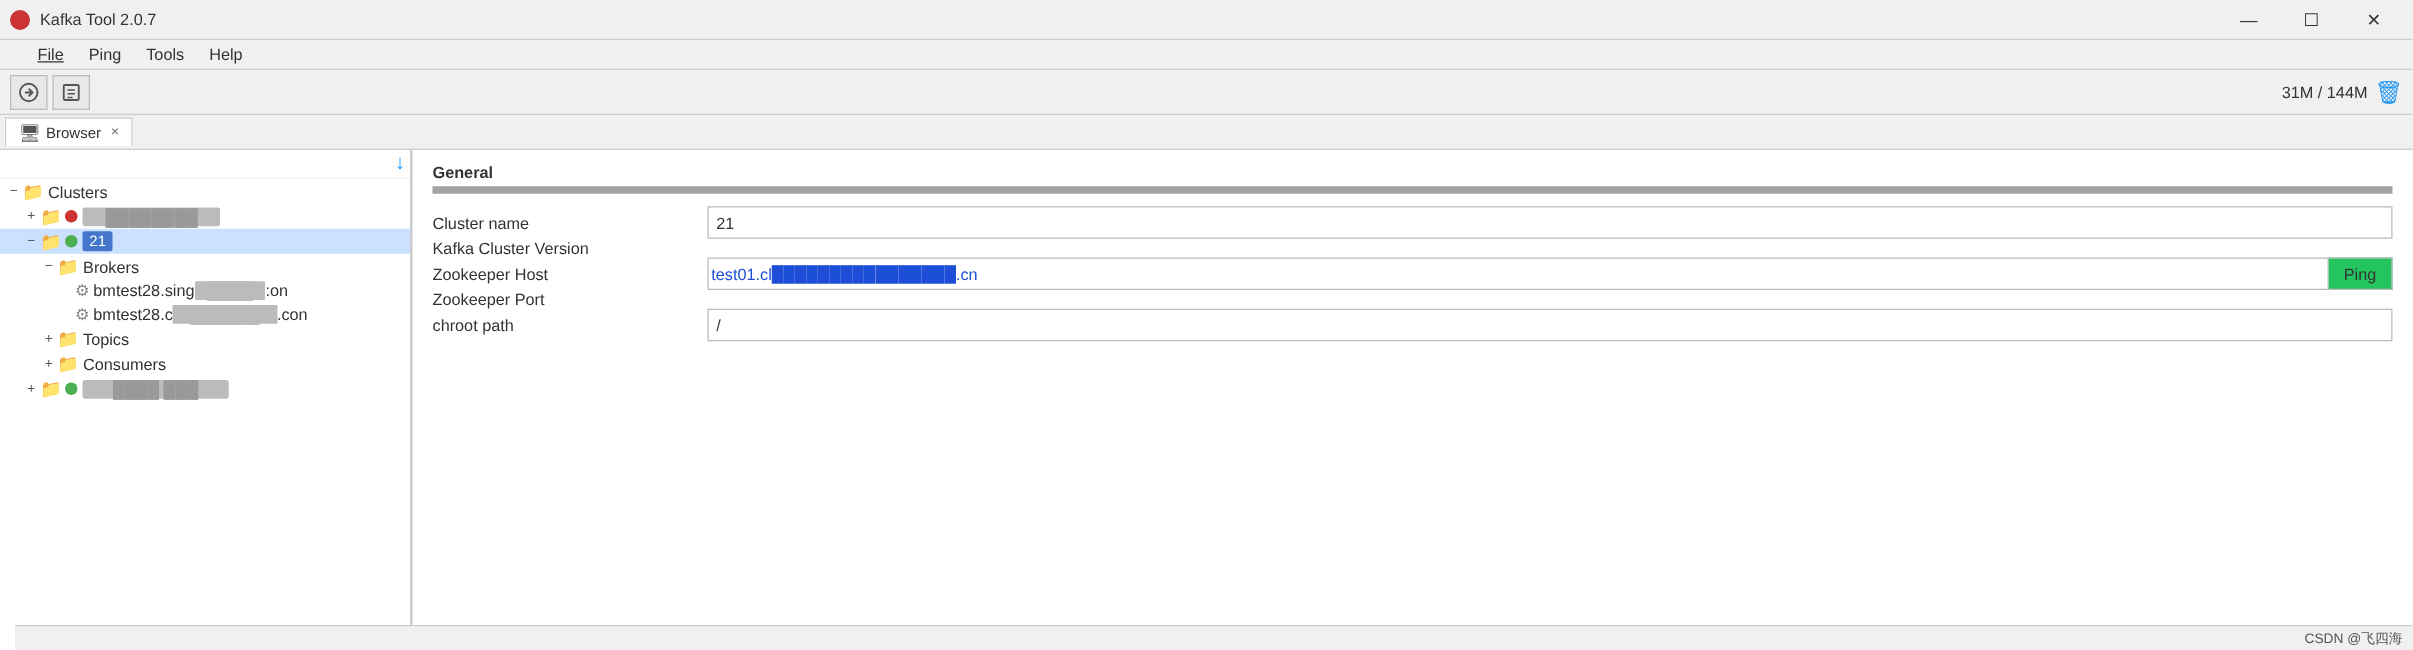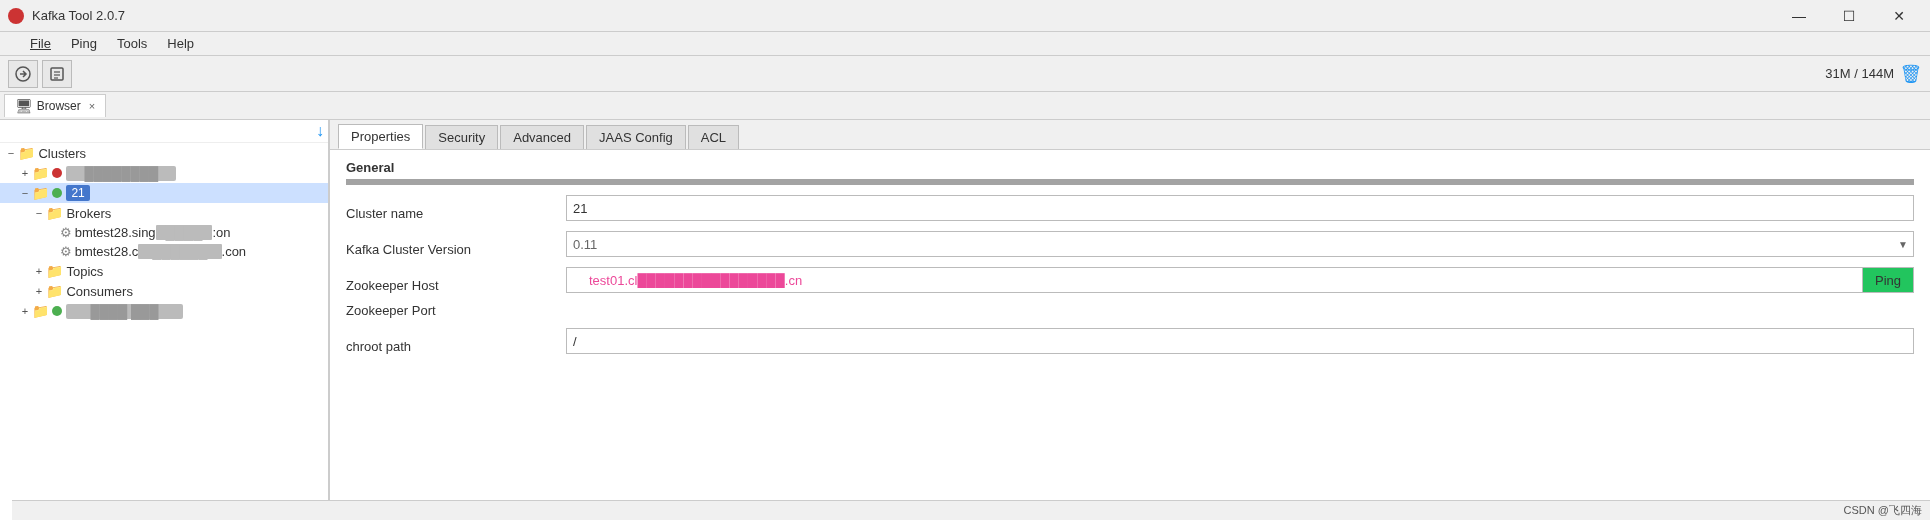--- a/index.html
+++ b/index.html
@@ -250,22 +250,21 @@
     .section-title {
       font-weight: bold;
       font-size: 13px;
       color: #333;
       margin-bottom: 10px;
       border-bottom: 6px solid #a3a3a3;
       padding-bottom: 4px;
     }
     .form-row {
       display: flex;
-      align-items: flex-end;
-      margin-bottom: 10px;
+      align-items: center;
     }
     .form-label {
       width: 220px;
       min-width: 220px;
       font-size: 13px;
       color: #333;
     }
     .form-input {
       flex: 1;
       height: 26px;
@@ -278,23 +277,23 @@
     }
     .form-input-with-btn {
       display: flex;
       flex: 1;
     }
     .form-input-with-btn input {
       flex: 1;
       height: 26px;
       border: 1px solid #bbb;
       background: white;
-      padding: 2px 22px;
-      font-size: 13px;
-      color: #ec4899;
+      padding: 2px 2px;
+      font-size: 13px;
+      color: #1d4ed8;
       outline: none;
     }
     .ping-btn {
       height: 26px;
       padding: 0 12px;
       background: #22c55e;
       border: 1px solid #bbb;
       border-left: none;
       cursor: pointer;
       font-size: 13px;
@@ -467,53 +466,31 @@
       <span class="expander">+</span>
       <span class="folder-icon">📁</span>
       <span class="circle-green"></span>
       <span style="color:#999;background:#bbb;border-radius:2px;padding:0 24px;">████ ███</span>
     </div>
 
   </div>
 
   <div class="right-panel">
 
-    <div class="tab-bar">
-      <div class="tab active">
-        <span>Properties</span>
-      </div>
-      <div class="tab">
-        <span>Security</span>
-      </div>
-      <div class="tab">
-        <span>Advanced</span>
-      </div>
-      <div class="tab">
-        <span>JAAS Config</span>
-      </div>
-      <div class="tab">
-        <span>ACL</span>
-      </div>
-    </div>
 
     <div class="form-area">
       <div class="section-title">General</div>
 
       <div class="form-row">
         <span class="form-label">Cluster name</span>
         <input class="form-input" type="text" value="21" style="">
       </div>
 
       <div class="form-row">
         <span class="form-label">Kafka Cluster Version</span>
-        <div class="select-wrapper">
-          <select>
-            <option value="0.11">0.11</option>
-          </select>
-        </div>
       </div>
 
       <div class="form-row">
         <span class="form-label">Zookeeper Host</span>
         <div class="form-input-with-btn">
           <input type="text" value="test01.cl████████████████.cn" style="font-family: inherit;">
           <button class="ping-btn">Ping</button>
         </div>
       </div>
 

